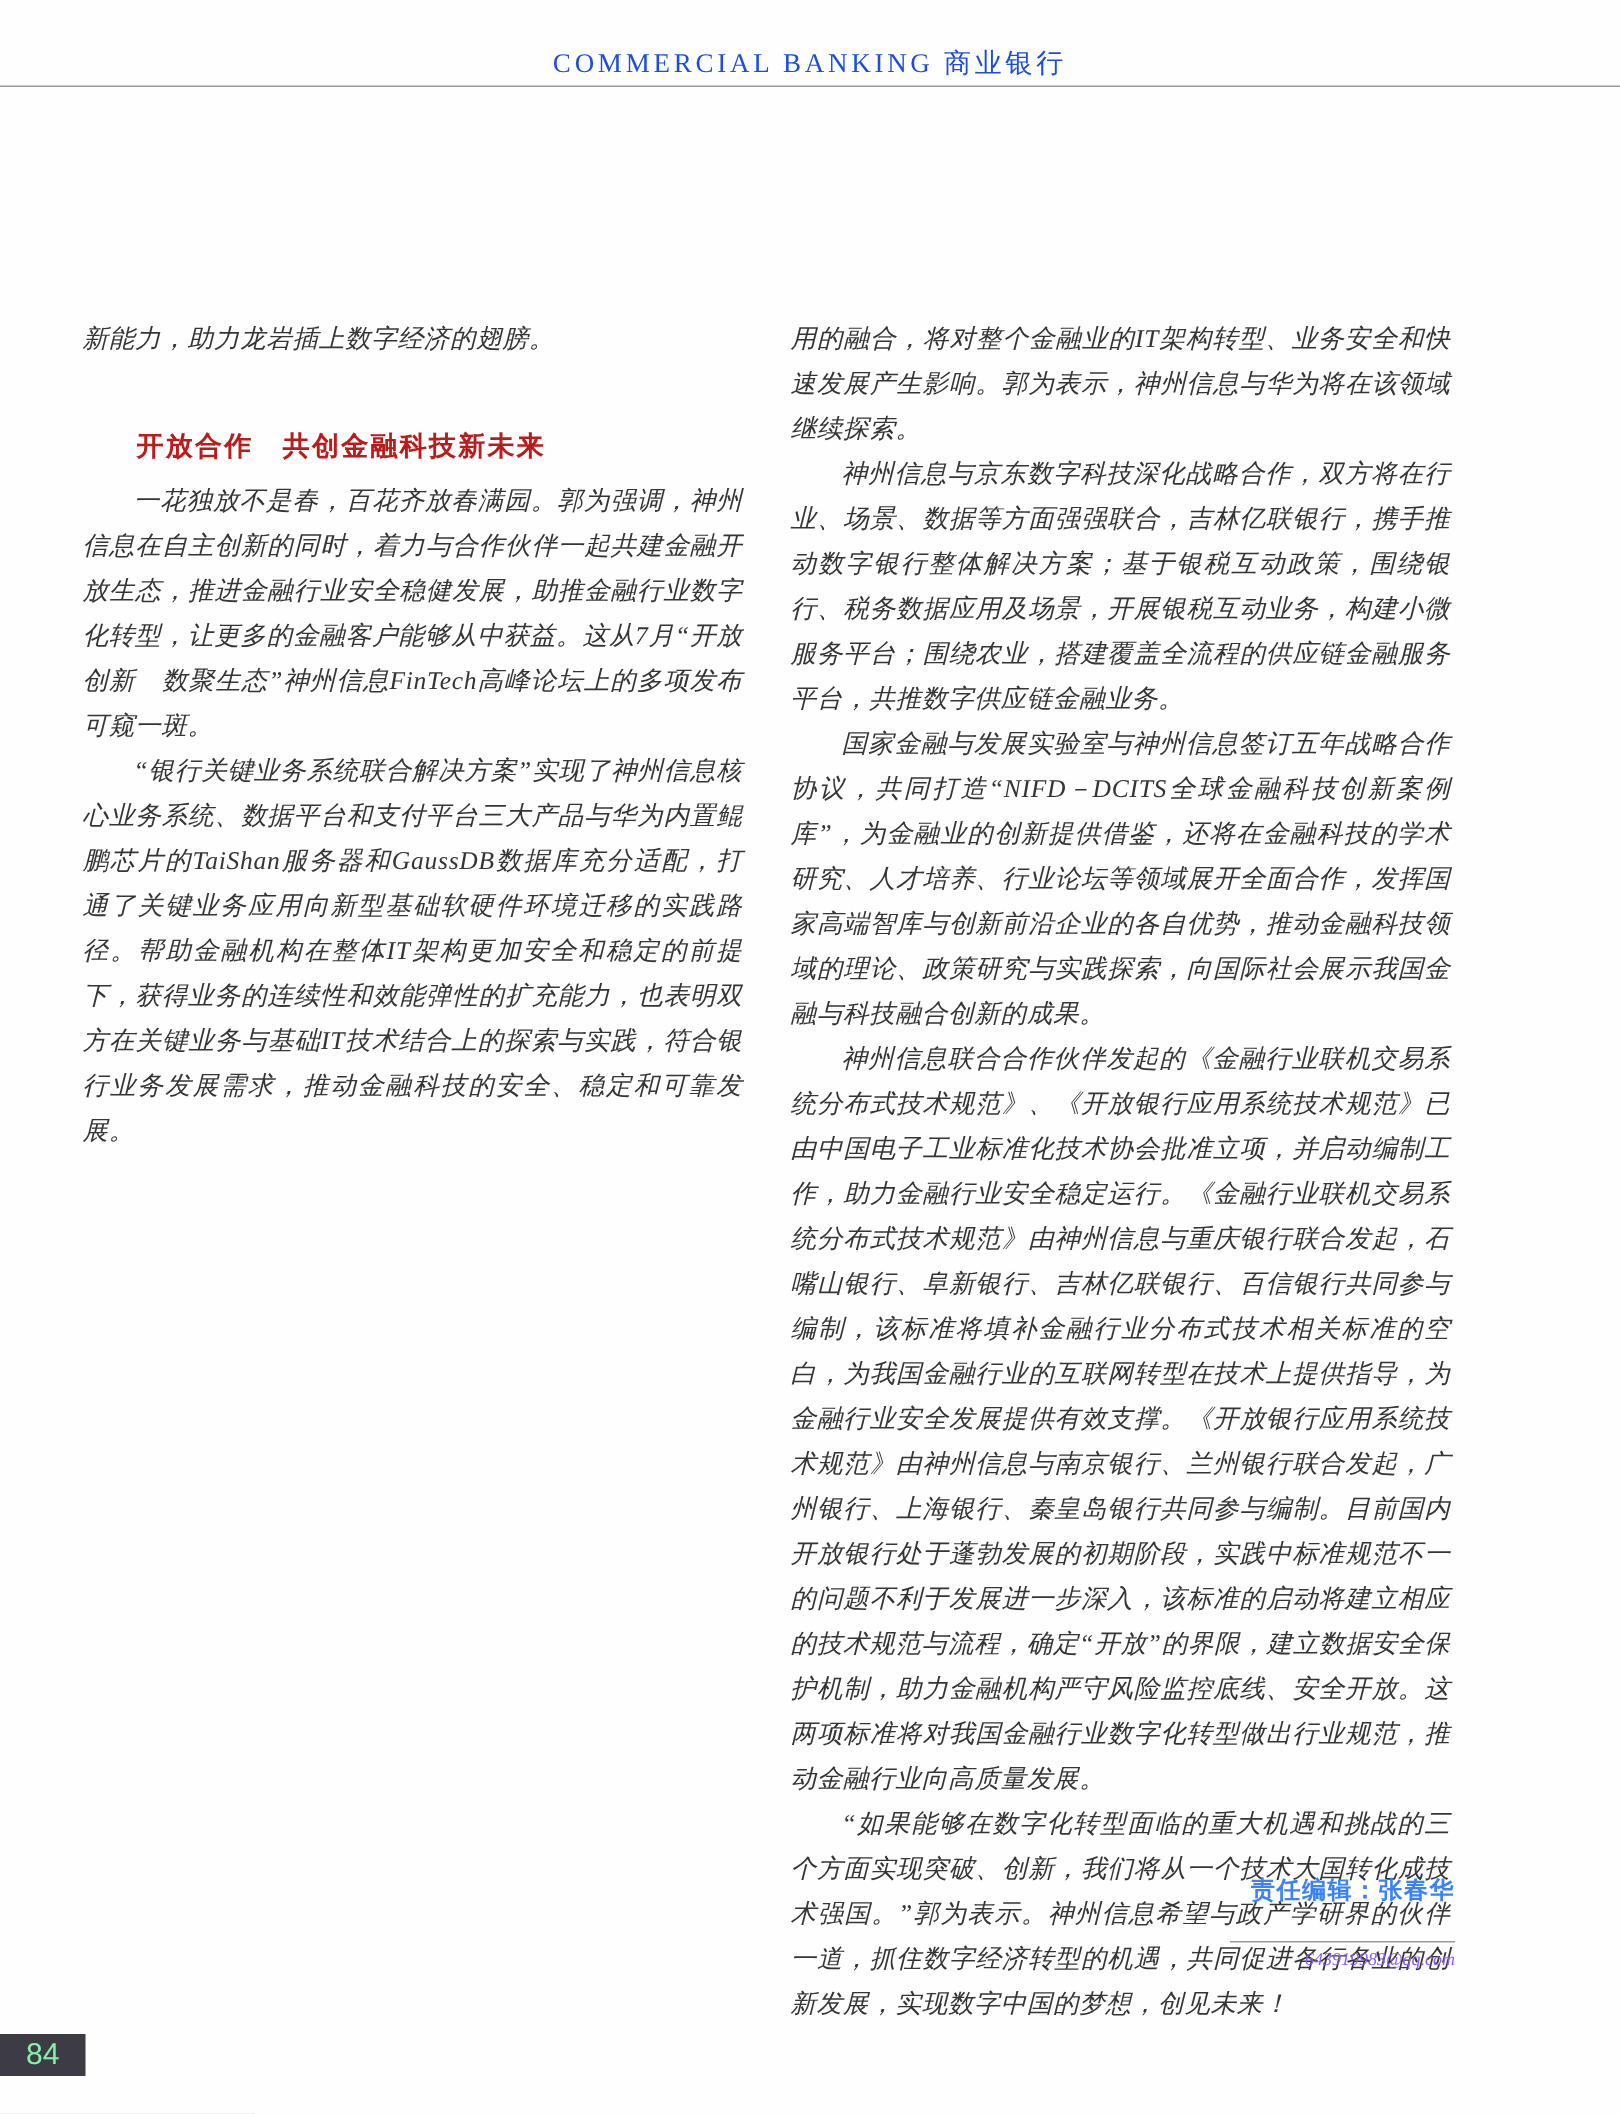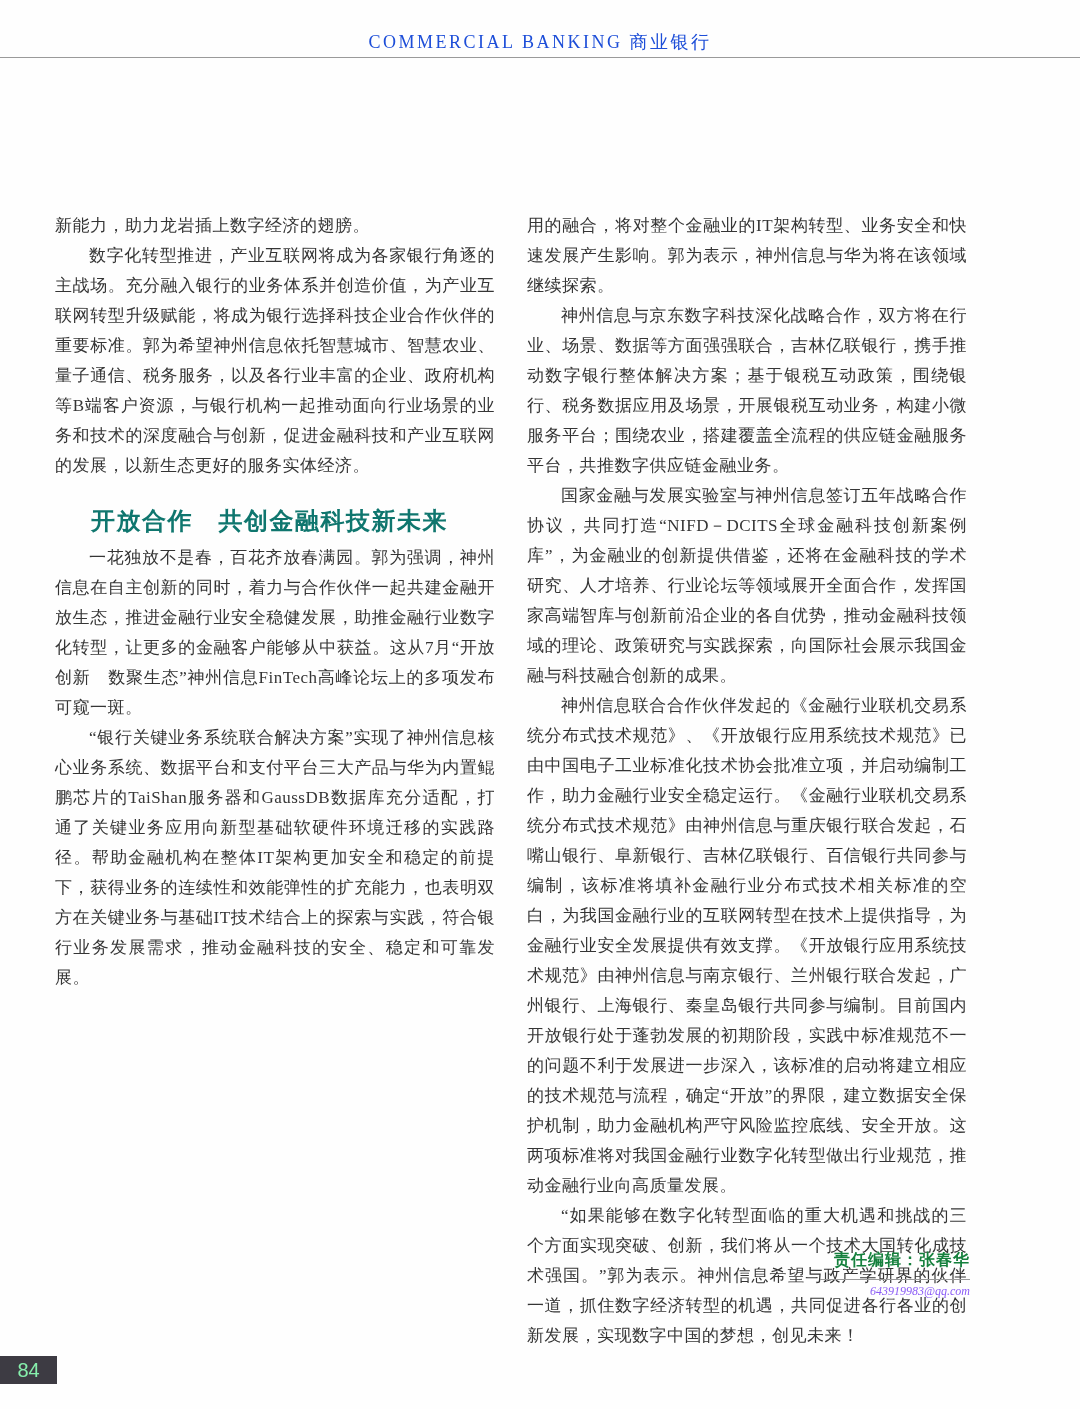--- a/index.html
+++ b/index.html
@@ -37,44 +37,45 @@
     gap: 32px;
   }
   .col { width: 440px; }
   .para {
     margin: 0;
     font-size: 17px;
     line-height: 30px;
     text-align: justify;
     text-justify: inter-ideograph;
     letter-spacing: 0.5px;
+    font-style: italic;
   }
   .indent { text-indent: 2em; }
   .section-heading {
-    margin: 24px 0 6px 0;
+    margin: 40px 0 6px 0;
     padding-left: 36px;
-    font-size: 24px;
+    font-size: 18px;
     line-height: 32px;
     font-weight: bold;
     letter-spacing: 1.5px;
-    color: #0f766e;
+    color: #b91c1c;
   }
   .editor-block {
     position: absolute;
     top: 1250px;
     right: 110px;
     width: 150px;
     text-align: right;
   }
   .editor-name {
     font-size: 16px;
     font-weight: bold;
-    color: #15803d;
+    color: #3b82f6;
     letter-spacing: 1px;
-    padding-bottom: 8px;
+    padding-bottom: 23px;
     border-bottom: 1px solid var(--rule, #8a8a8a);
   }
   .editor-email {
     margin-top: 4px;
     font-size: 12px;
     font-style: italic;
     color: #8b5cf6;
   }
   .page-badge {
     position: absolute;
@@ -93,21 +94,20 @@
 
 <div class="page">
 
   <div class="journal-title">COMMERCIAL BANKING 商业银行</div>
   <div class="header-rule"></div>
 
   <main class="columns">
 
     <section class="col">
       <p class="para">新能力，助力龙岩插上数字经济的翅膀。</p>
-      <p class="para indent">数字化转型推进，产业互联网将成为各家银行角逐的主战场。充分融入银行的业务体系并创造价值，为产业互联网转型升级赋能，将成为银行选择科技企业合作伙伴的重要标准。郭为希望神州信息依托智慧城市、智慧农业、量子通信、税务服务，以及各行业丰富的企业、政府机构等B端客户资源，与银行机构一起推动面向行业场景的业务和技术的深度融合与创新，促进金融科技和产业互联网的发展，以新生态更好的服务实体经济。</p>
       <h2 class="section-heading">开放合作　共创金融科技新未来</h2>
       <p class="para indent">一花独放不是春，百花齐放春满园。郭为强调，神州信息在自主创新的同时，着力与合作伙伴一起共建金融开放生态，推进金融行业安全稳健发展，助推金融行业数字化转型，让更多的金融客户能够从中获益。这从7月“开放创新　数聚生态”神州信息FinTech高峰论坛上的多项发布可窥一斑。</p>
       <p class="para indent">“银行关键业务系统联合解决方案”实现了神州信息核心业务系统、数据平台和支付平台三大产品与华为内置鲲鹏芯片的TaiShan服务器和GaussDB数据库充分适配，打通了关键业务应用向新型基础软硬件环境迁移的实践路径。帮助金融机构在整体IT架构更加安全和稳定的前提下，获得业务的连续性和效能弹性的扩充能力，也表明双方在关键业务与基础IT技术结合上的探索与实践，符合银行业务发展需求，推动金融科技的安全、稳定和可靠发展。</p>
 
     </section>
 
     <section class="col">
       <p class="para">用的融合，将对整个金融业的IT架构转型、业务安全和快速发展产生影响。郭为表示，神州信息与华为将在该领域继续探索。</p>
       <p class="para indent">神州信息与京东数字科技深化战略合作，双方将在行业、场景、数据等方面强强联合，吉林亿联银行，携手推动数字银行整体解决方案；基于银税互动政策，围绕银行、税务数据应用及场景，开展银税互动业务，构建小微服务平台；围绕农业，搭建覆盖全流程的供应链金融服务平台，共推数字供应链金融业务。</p>
       <p class="para indent">国家金融与发展实验室与神州信息签订五年战略合作协议，共同打造“NIFD－DCITS全球金融科技创新案例库”，为金融业的创新提供借鉴，还将在金融科技的学术研究、人才培养、行业论坛等领域展开全面合作，发挥国家高端智库与创新前沿企业的各自优势，推动金融科技领域的理论、政策研究与实践探索，向国际社会展示我国金融与科技融合创新的成果。</p>

